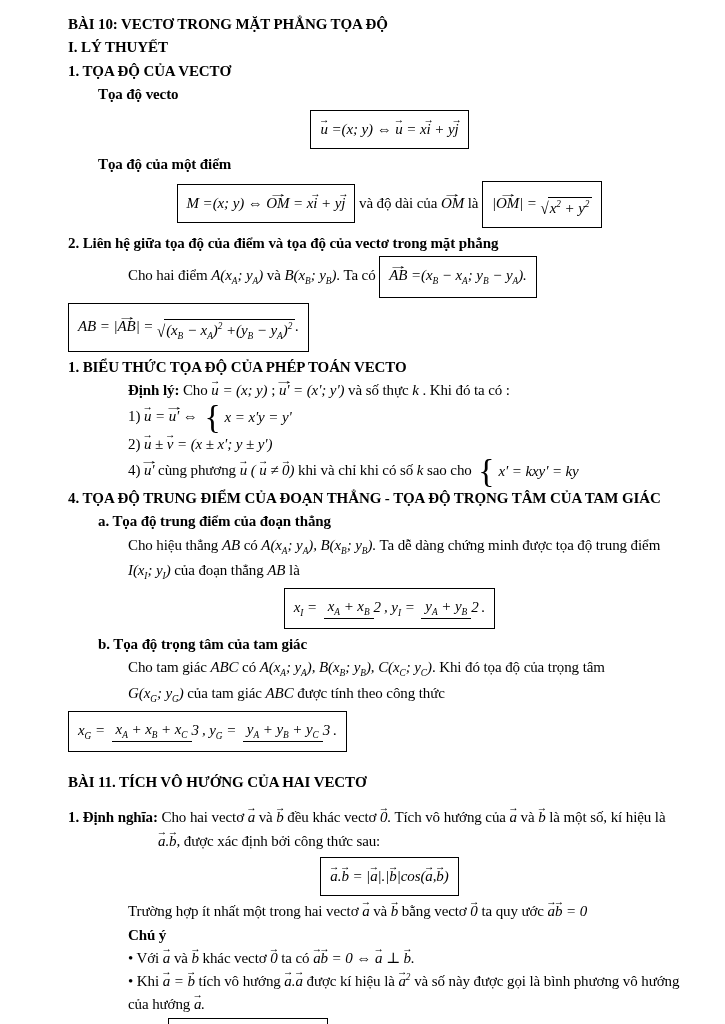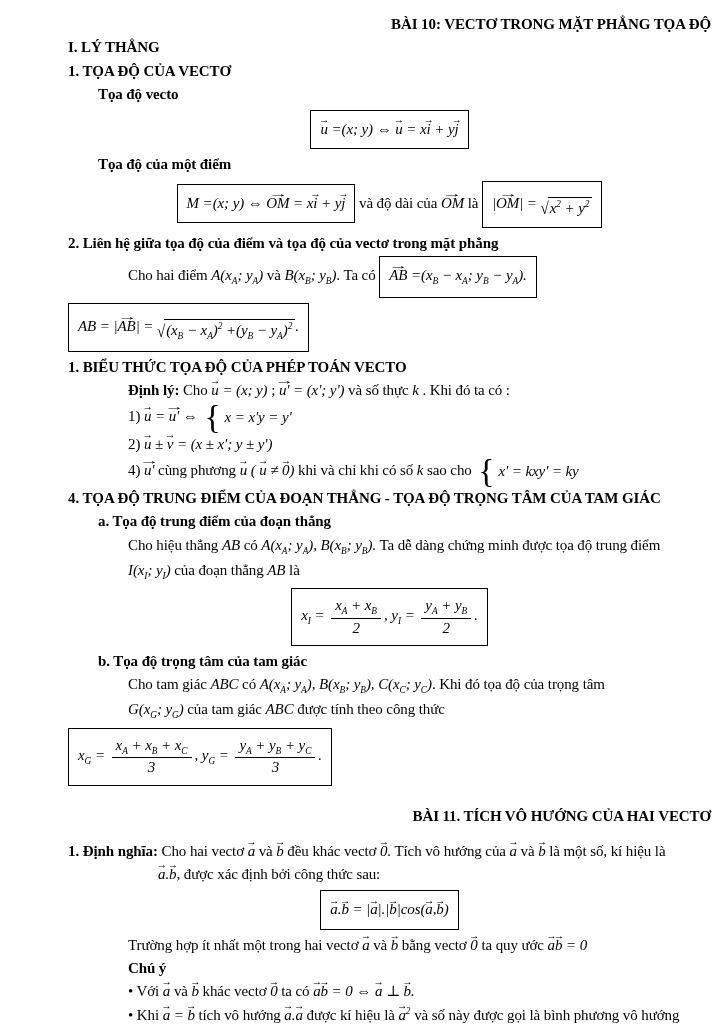--- a/index.html
+++ b/index.html
@@ -5,21 +5,21 @@
   html,body{margin:0;padding:0;background:#ffffff;}
   .page{
     width:725px;height:1024px;overflow:hidden;box-sizing:border-box;
     background:#ffffff;color:#000000;
     padding:12px 14px 0 68px;
     font-family:"Liberation Serif","DejaVu Serif",serif;
     font-size:15px;line-height:1.42;letter-spacing:-0.1px;
   }
   .ln{margin:2px 0;min-height:20px;}
   .hb{font-weight:bold;}
-  .tbold{font-weight:bold;text-align:right;}
+  .tbold{font-weight:bold;text-align:left;}
   .ttl2{margin:20px 0 14px;}
   .i1{margin-left:30px;}
   .i2{margin-left:60px;}
   .i3{margin-left:90px;}
   .ctr{text-align:center;}
   .fml{margin:5px 0;}
   .b{font-weight:bold;font-style:normal;}
   
   .m{font-style:italic;}
   .m .up{font-style:normal;}
@@ -27,33 +27,33 @@
   .fbox{display:inline-block;border:1.4px solid #000;padding:8px 9px;background:#fff;}
   .vec{position:relative;display:inline-block;line-height:1;}
   .vec::after{
     content:"→";position:absolute;left:50%;top:-0.68em;
     transform:translateX(-50%);font-size:0.68em;font-style:normal;pointer-events:none;
   }
   .vec.w::after{transform:translateX(-50%) scaleX(1.9);}
   .sqrt{display:inline-flex;align-items:flex-end;vertical-align:middle;}
   .sqrt .sym{font-style:normal;margin-right:-1px;transform:scaleY(1.12);}
   .sqrt .bod{border-top:1.2px solid #000;padding:0 3px 0 2px;margin-top:7px;}
-  .frac{display:inline-flex;flex-direction:column;text-align:center;vertical-align:middle;margin:0 3px;line-height:1.15;}
+  .frac{display:inline-flex;text-align:center;vertical-align:middle;margin:0 3px;line-height:1.15;}
   .frac .fn{border-bottom:1.2px solid #000;padding:0 4px 1px;display:block;}
   .frac .fd{padding-top:1px;display:block;}
   .cases{display:inline-flex;align-items:center;vertical-align:middle;margin-left:3px;}
   .cases .cbr{font-size:2.25em;font-weight:200;line-height:0.85;margin-right:4px;font-style:normal;}
   .cases .cst{display:inline-flex;line-height:1.3;text-align:left;}
 </style>
 </head>
 <body>
 
 <div class="page">
   <div class="ln tbold"><span>BÀI 10: VECTƠ TRONG MẶT PHẲNG TỌA ĐỘ</span></div>
-  <div class="ln hb"><span>I. LÝ THẲNG</span></div>
+  <div class="ln hb"><span>I. LÝ THUYẾT</span></div>
   <div class="ln hb"><span>1. TỌA ĐỘ CỦA VECTƠ</span></div>
   <div class="ln i1 hb"><span>Tọa độ vecto</span></div>
   <div class="ln ctr fml"><span class="m"><span class="fbox"><span class="m"><span class="vec"><span class="m">u</span></span> =(x; y) ⇔ <span class="vec"><span class="m">u</span></span> = x<span class="vec"><span class="m">i</span></span> + y<span class="vec"><span class="m">j</span></span></span></span></span></div>
   <div class="ln i1 hb"><span>Tọa độ của một điểm</span></div>
   <div class="ln ctr fml"><span class="m"><span class="fbox"><span class="m">M =(x; y) ⇔ <span class="vec w"><span class="m">OM</span></span> = x<span class="vec"><span class="m">i</span></span> + y<span class="vec"><span class="m">j</span></span></span></span></span><span> và độ dài của </span><span class="m"><span class="vec w"><span class="m">OM</span></span></span><span> là </span><span class="m"><span class="fbox"><span class="m">|<span class="vec w"><span class="m">OM</span></span>| = <span class="sqrt">
               <span class="sym">√</span>
               <span class="bod"><span class="m">x<sup><span class="m">2</span></sup> + y<sup><span class="m">2</span></sup></span></span>
             </span></span></span></span></div>
   <div class="ln hb"><span>2. Liên hệ giữa tọa độ của điểm và tọa độ của vectơ trong mặt phẳng</span></div>
   <div class="ln i2"><span>Cho hai điểm </span><span class="m">A(x<sub><span class="m">A</span></sub>; y<sub><span class="m">A</span></sub>)</span><span> và </span><span class="m">B(x<sub><span class="m">B</span></sub>; y<sub><span class="m">B</span></sub>)</span><span>. Ta có </span><span class="m"><span class="fbox"><span class="m"><span class="vec w"><span class="m">AB</span></span> =(x<sub><span class="m">B</span></sub> − x<sub><span class="m">A</span></sub>; y<sub><span class="m">B</span></sub> − y<sub><span class="m">A</span></sub>).</span></span></span></div>
@@ -101,15 +101,15 @@
             </span>.</span></span></span></div>
 
   <div class="ln tbold ttl2"><span>BÀI 11. TÍCH VÔ HƯỚNG CỦA HAI VECTƠ</span></div>
   <div class="ln"><span><span class="b"><span>1. Định nghĩa:</span></span> Cho hai vectơ </span><span class="m"><span class="vec"><span class="m">a</span></span></span><span> và </span><span class="m"><span class="vec"><span class="m">b</span></span></span><span> đều khác vectơ </span><span class="m"><span class="vec"><span class="m">0</span></span>.</span><span> Tích vô hướng của </span><span class="m"><span class="vec"><span class="m">a</span></span></span><span> và </span><span class="m"><span class="vec"><span class="m">b</span></span></span><span> là một số, kí hiệu là</span></div>
   <div class="ln i3"><span class="m"><span class="vec"><span class="m">a</span></span>.<span class="vec"><span class="m">b</span></span>,</span><span> được xác định bởi công thức sau:</span></div>
   <div class="ln ctr fml"><span class="m"><span class="fbox"><span class="m"><span class="vec"><span class="m">a</span></span>.<span class="vec"><span class="m">b</span></span> = |<span class="vec"><span class="m">a</span></span>|.|<span class="vec"><span class="m">b</span></span>|<span class="up"><span class="m">cos</span></span>(<span class="vec"><span class="m">a</span></span>,<span class="vec"><span class="m">b</span></span>)</span></span></span></div>
   <div class="ln i2"><span>Trường hợp ít nhất một trong hai vectơ </span><span class="m"><span class="vec"><span class="m">a</span></span></span><span> và </span><span class="m"><span class="vec"><span class="m">b</span></span></span><span> bằng vectơ </span><span class="m"><span class="vec"><span class="m">0</span></span></span><span> ta quy ước </span><span class="m"><span class="vec"><span class="m">a</span></span><span class="vec"><span class="m">b</span></span> = 0</span></div>
   <div class="ln i2 hb"><span>Chú ý</span></div>
   <div class="ln i2"><span>• Với </span><span class="m"><span class="vec"><span class="m">a</span></span></span><span> và </span><span class="m"><span class="vec"><span class="m">b</span></span></span><span> khác vectơ </span><span class="m"><span class="vec"><span class="m">0</span></span></span><span> ta có </span><span class="m"><span class="vec"><span class="m">a</span></span><span class="vec"><span class="m">b</span></span> = 0 ⇔ <span class="vec"><span class="m">a</span></span> ⊥ <span class="vec"><span class="m">b</span></span>.</span></div>
   <div class="ln i2"><span>• Khi </span><span class="m"><span class="vec"><span class="m">a</span></span> = <span class="vec"><span class="m">b</span></span></span><span> tích vô hướng </span><span class="m"><span class="vec"><span class="m">a</span></span>.<span class="vec"><span class="m">a</span></span></span><span> được kí hiệu là </span><span class="m"><span class="vec"><span class="m">a</span></span><sup><span class="m">2</span></sup></span><span> và số này được gọi là bình phương vô hướng</span></div>
-  <div class="ln i2"><span>của vectơ </span><span class="m"><span class="vec"><span class="m">a</span></span>.</span></div>
+  <div class="ln i2"><span>của hướng </span><span class="m"><span class="vec"><span class="m">a</span></span>.</span></div>
   <div class="ln i2"><span>Ta có: </span><span class="m"><span class="fbox"><span class="m"><span class="vec"><span class="m">a</span></span><sup><span class="m">2</span></sup> = |<span class="vec"><span class="m">a</span></span>|.|<span class="vec"><span class="m">a</span></span>|.<span class="up"><span class="m">cos</span></span> 0<sup><span class="m">0</span></sup> = |<span class="vec"><span class="m">a</span></span>|<sup><span class="m">2</span></sup></span></span></span></div>
 </div>
 
 </body></html>

